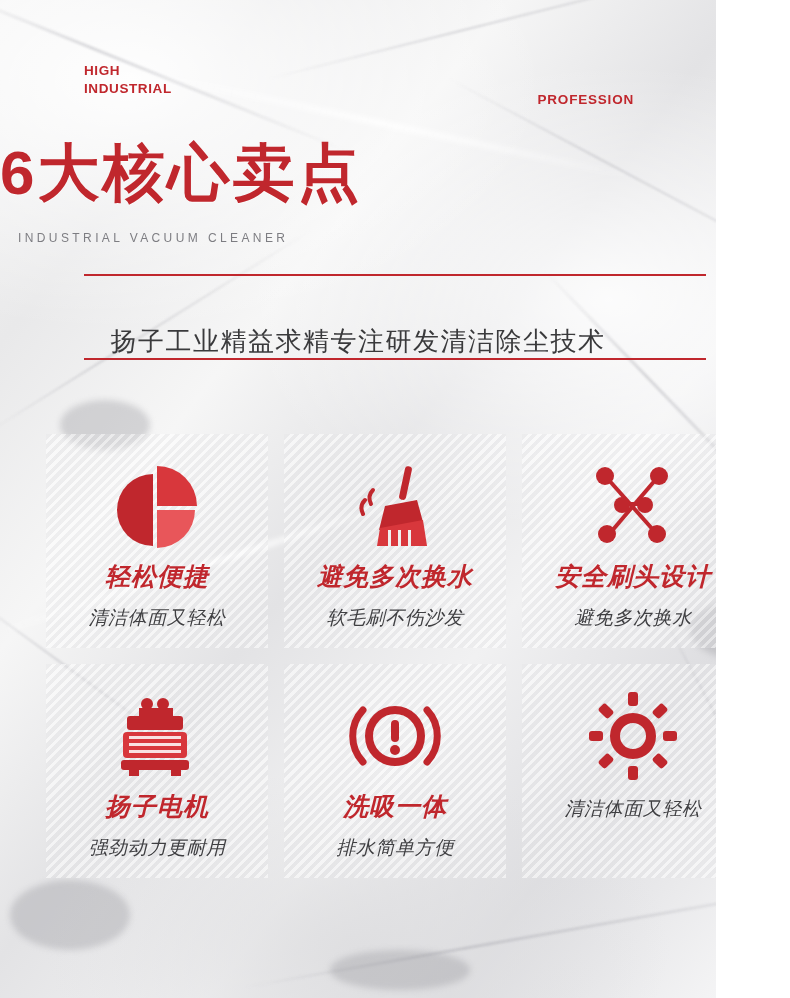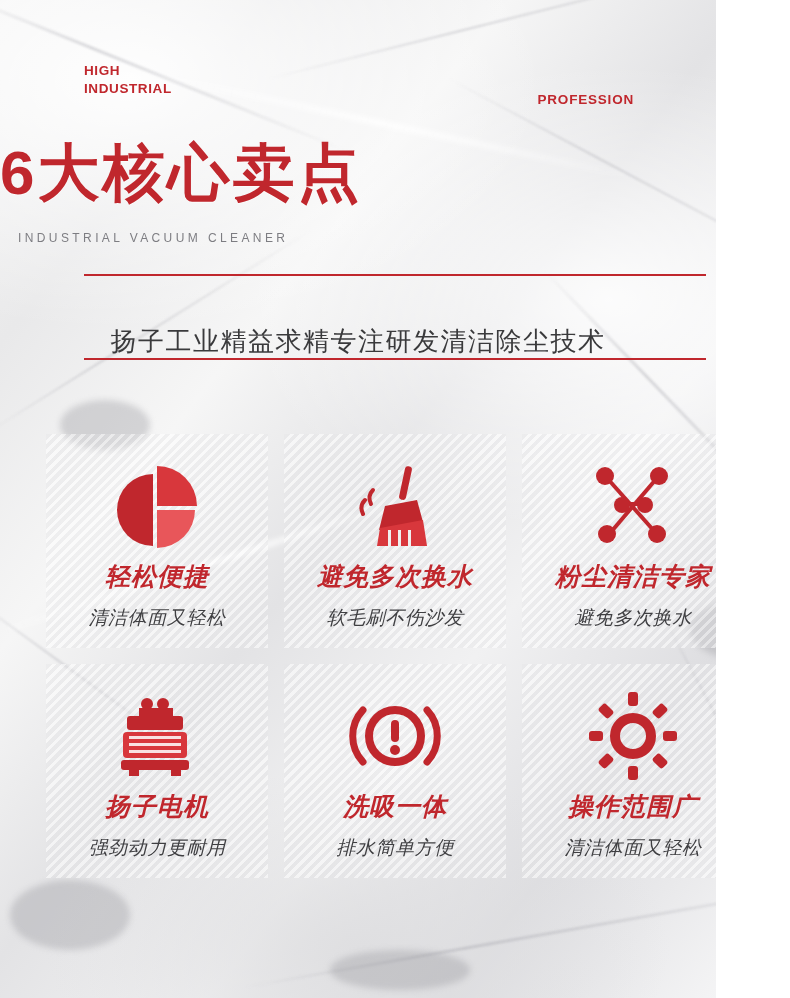--- a/index.html
+++ b/index.html
@@ -236,21 +236,21 @@
             <line x1="40" y1="44" x2="58" y2="44"></line>
           </g>
           <circle cx="20" cy="16" r="9" fill="#c0272d"></circle>
           <circle cx="74" cy="16" r="9" fill="#c0272d"></circle>
           <circle cx="22" cy="74" r="9" fill="#c0272d"></circle>
           <circle cx="72" cy="74" r="9" fill="#c0272d"></circle>
           <circle cx="37" cy="45" r="8" fill="#c0272d"></circle>
           <circle cx="60" cy="45" r="8" fill="#c0272d"></circle>
         </svg>
       </div>
-      <div class="feat-title">粉尘清洁专家</div>
+      <div class="feat-title">安全刷头设计</div>
       <div class="feat-desc">避免多次换水</div>
     </div>
 
     <div class="cell">
       <div class="icon-wrap">
         <svg width="96" height="92" viewBox="0 0 96 92">
           <circle cx="38" cy="14" r="6" fill="#c0272d"></circle>
           <circle cx="54" cy="14" r="6" fill="#c0272d"></circle>
           <rect x="30" y="18" width="34" height="8" fill="#c0272d"></rect>
           <rect x="18" y="26" width="56" height="14" rx="3" fill="#c0272d"></rect>
@@ -290,18 +290,17 @@
             <rect x="43" y="76" width="10" height="14" rx="3"></rect>
             <rect x="4" y="41" width="14" height="10" rx="3"></rect>
             <rect x="78" y="41" width="14" height="10" rx="3"></rect>
             <rect x="16" y="14" width="10" height="14" rx="3" transform="rotate(-45 21 21)"></rect>
             <rect x="70" y="14" width="10" height="14" rx="3" transform="rotate(45 75 21)"></rect>
             <rect x="16" y="64" width="10" height="14" rx="3" transform="rotate(45 21 71)"></rect>
             <rect x="70" y="64" width="10" height="14" rx="3" transform="rotate(-45 75 71)"></rect>
           </g>
         </svg>
       </div>
-      <div class="feat-title">操作范围广</div>
       <div class="feat-desc">清洁体面又轻松</div>
     </div>
 
   </div>
 </div>
 
 </body></html>

